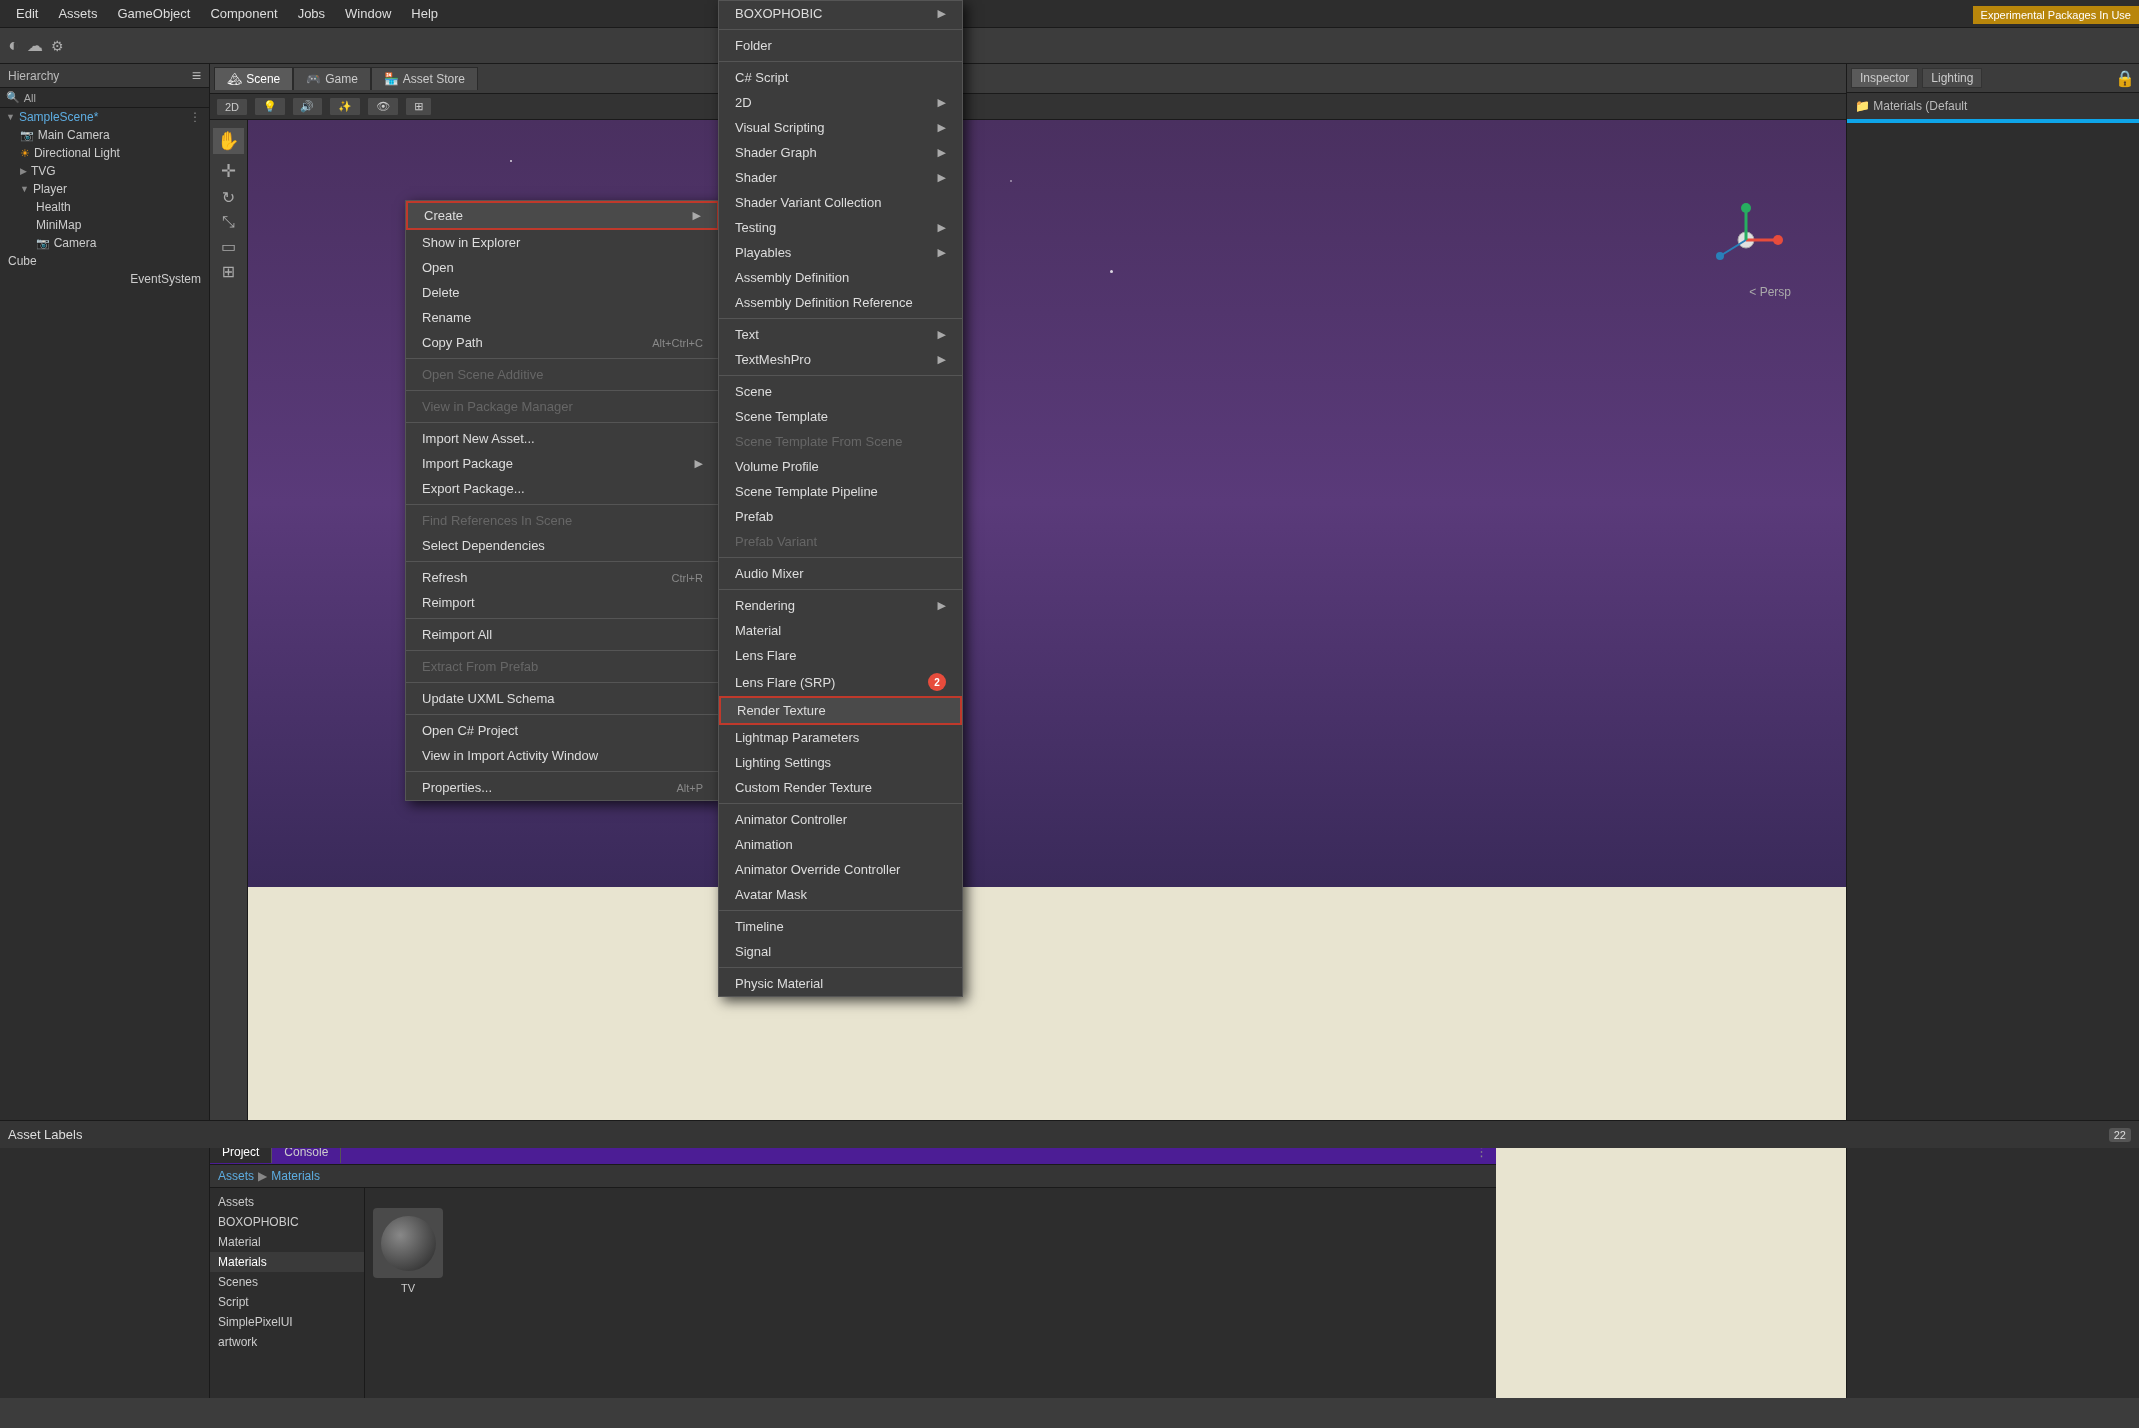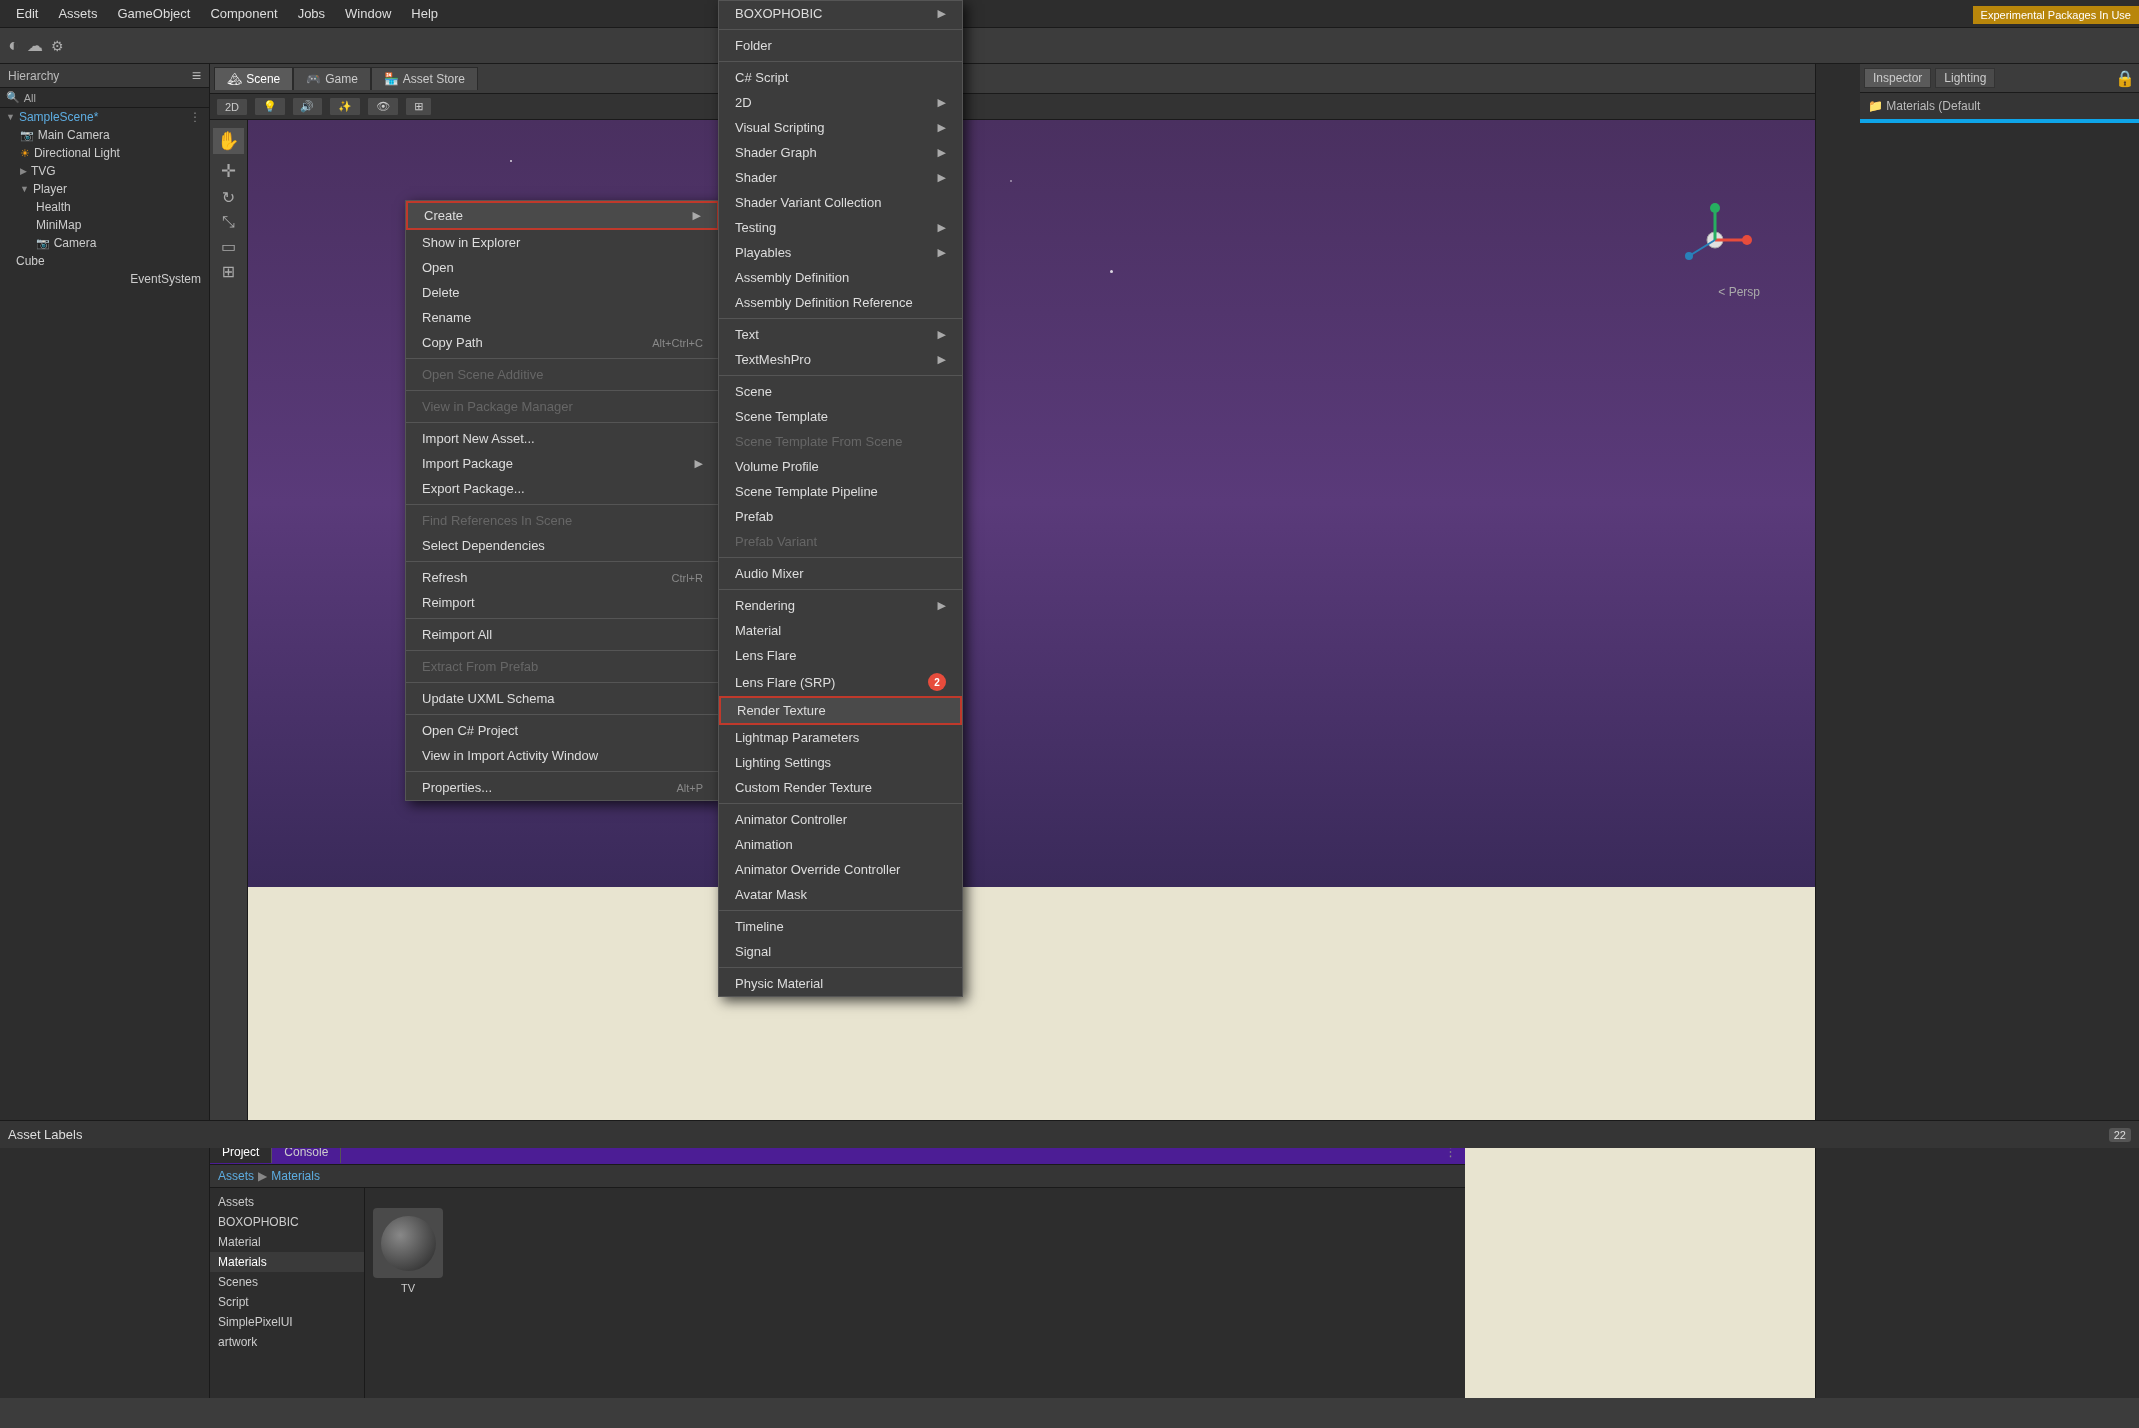--- a/index.html
+++ b/index.html
@@ -121,26 +121,25 @@
       background: #4a4a4a;
       border: 1px solid #333;
       color: #ccc;
       font-size: 11px;
       cursor: pointer;
       border-radius: 2px;
     }
 
     
     .right-panel {
-      width: 324px;
+      width: 293px;
       background: #2d2d2d;
       border-left: 1px solid #1a1a1a;
       display: flex;
       flex-direction: column;
-      padding-left: 44px;
     }
 
     
     .context-menu-primary {
       position: absolute;
       left: 405px;
       top: 200px;
       width: 315px;
       background: #3c3c3c;
       border: 1px solid #555;
@@ -419,21 +418,21 @@
     <div class="hierarchy-item" style="padding-left:36px;">
       <span>Health</span>
     </div>
     <div class="hierarchy-item" style="padding-left:36px;">
       <span>MiniMap</span>
     </div>
     <div class="hierarchy-item" style="padding-left:36px;">
       <span style="color:#5dade2; font-size:11px;">📷</span>
       <span>Camera</span>
     </div>
-    <div class="hierarchy-item" style="margin-left:8px;">
+    <div class="hierarchy-item" style="">
       <span>Cube</span>
     </div>
     <div class="hierarchy-item" style="padding-left:20px;justify-content:flex-end;">
       <span>EventSystem</span>
     </div>
   </div>
 
   <div style="flex:1; display:flex; flex-direction:column; position:relative;">
 
     <div class="tab-bar">

